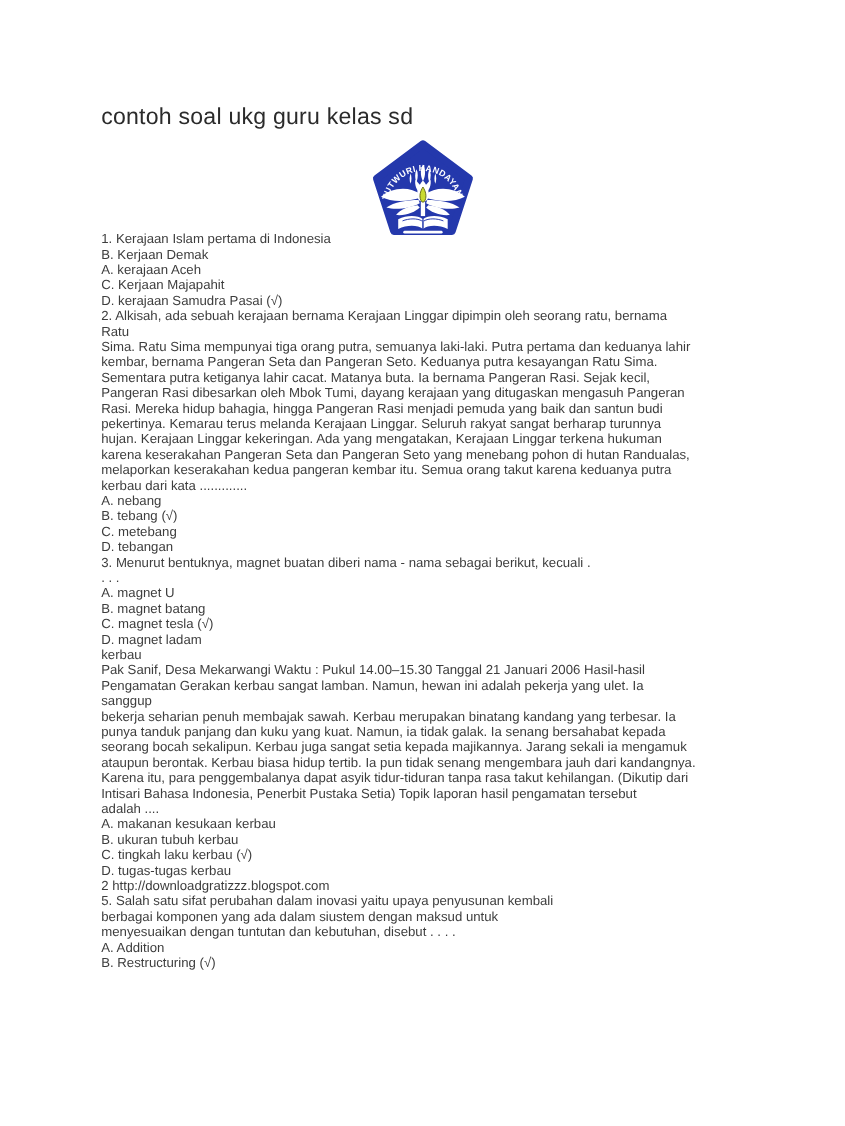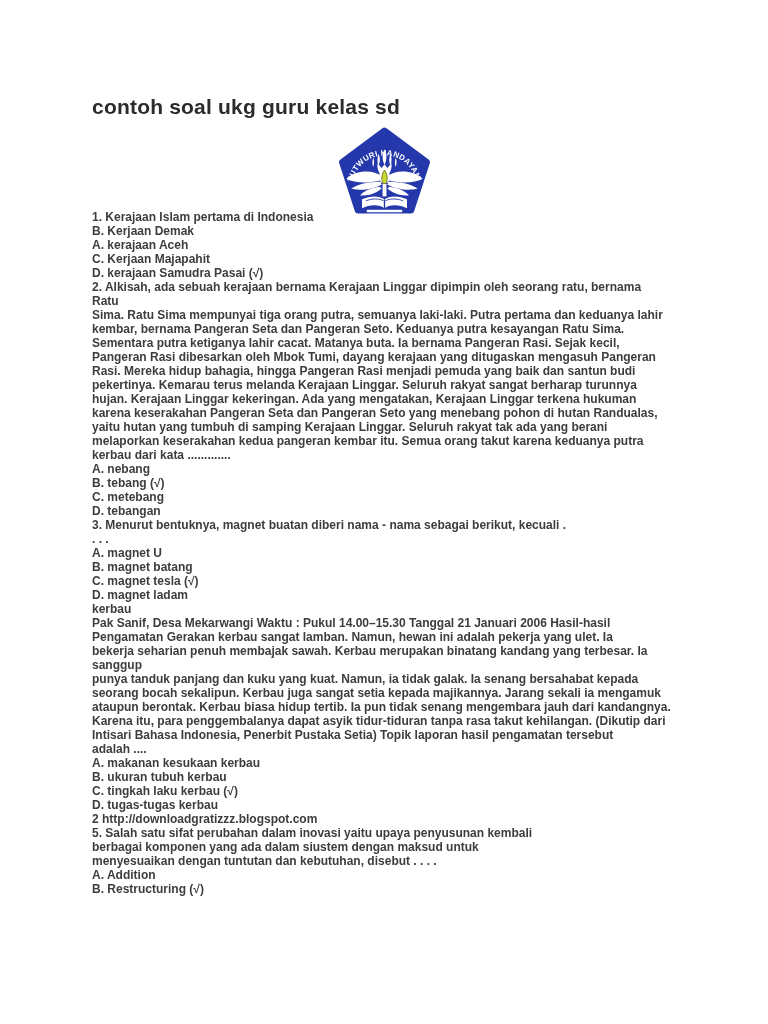--- a/index.html
+++ b/index.html
@@ -14,21 +14,21 @@
     width:768px;height:1024px;
     background:#ffffff;
     font-family:"Liberation Sans", sans-serif;
     position:relative;
     overflow:hidden;
   }
   .page{position:absolute;inset:0;background:#ffffff;}
   .title{
     position:absolute;left:92px;top:95px;
     margin:0;
-    font-size:21px;font-weight:700;
+    font-size:21px;font-weight:400;
     color:#2b2b2b;
     letter-spacing:0.2px;
     white-space:nowrap;
   }
   .logo{
     position:absolute;left:337px;top:127px;
     width:95px;height:88px;
   }
   .logo svg{width:100%;height:100%;display:block;}
   .lg-blue{fill:var(--logo-blue);stroke:var(--logo-blue);}
@@ -39,21 +39,21 @@
     fill:#ffffff;
     font-family:"Liberation Sans", sans-serif;
     font-size:8px;font-weight:bold;
     letter-spacing:0.35px;
   }
   .content{
     position:absolute;left:92px;top:210px;
     font-size:12px;line-height:14px;
     color:var(--text-color);
   }
-  .text-line{white-space:pre;font-weight:bold;}
+  .text-line{white-space:pre;}
 </style>
 </head>
 <body>
 
 <div class="page">
 
   <h1 class="title">contoh soal ukg guru kelas sd</h1>
 
   <div class="logo">
     <svg viewBox="0 0 96 90" xmlns="http://www.w3.org/2000/svg">
@@ -103,38 +103,37 @@
       <div class="text-line">2. Alkisah, ada sebuah kerajaan bernama Kerajaan Linggar dipimpin oleh seorang ratu, bernama</div>
       <div class="text-line">Ratu</div>
       <div class="text-line">Sima. Ratu Sima mempunyai tiga orang putra, semuanya laki-laki. Putra pertama dan keduanya lahir</div>
       <div class="text-line">kembar, bernama Pangeran Seta dan Pangeran Seto. Keduanya putra kesayangan Ratu Sima.</div>
       <div class="text-line">Sementara putra ketiganya lahir cacat. Matanya buta. Ia bernama Pangeran Rasi. Sejak kecil,</div>
       <div class="text-line">Pangeran Rasi dibesarkan oleh Mbok Tumi, dayang kerajaan yang ditugaskan mengasuh Pangeran</div>
       <div class="text-line">Rasi. Mereka hidup bahagia, hingga Pangeran Rasi menjadi pemuda yang baik dan santun budi</div>
       <div class="text-line">pekertinya. Kemarau terus melanda Kerajaan Linggar. Seluruh rakyat sangat berharap turunnya</div>
       <div class="text-line">hujan. Kerajaan Linggar kekeringan. Ada yang mengatakan, Kerajaan Linggar terkena hukuman</div>
       <div class="text-line">karena keserakahan Pangeran Seta dan Pangeran Seto yang menebang pohon di hutan Randualas,</div>
-      <div class="text-line">yaitu hutan yang tumbuh di samping Kerajaan Linggar. Seluruh rakyat tak ada yang berani</div>
       <div class="text-line">melaporkan keserakahan kedua pangeran kembar itu. Semua orang takut karena keduanya putra</div>
       <div class="text-line">kerbau dari kata .............</div>
       <div class="text-line">A. nebang</div>
       <div class="text-line">B. tebang (√)</div>
       <div class="text-line">C. metebang</div>
       <div class="text-line">D. tebangan</div>
       <div class="text-line">3. Menurut bentuknya, magnet buatan diberi nama - nama sebagai berikut, kecuali .</div>
       <div class="text-line">. . .</div>
       <div class="text-line">A. magnet U</div>
       <div class="text-line">B. magnet batang</div>
       <div class="text-line">C. magnet tesla (√)</div>
       <div class="text-line">D. magnet ladam</div>
       <div class="text-line">kerbau</div>
       <div class="text-line">Pak Sanif, Desa Mekarwangi Waktu : Pukul 14.00–15.30 Tanggal 21 Januari 2006 Hasil-hasil</div>
       <div class="text-line">Pengamatan Gerakan kerbau sangat lamban. Namun, hewan ini adalah pekerja yang ulet. Ia</div>
+      <div class="text-line">sanggup</div>
       <div class="text-line">bekerja seharian penuh membajak sawah. Kerbau merupakan binatang kandang yang terbesar. Ia</div>
-      <div class="text-line">sanggup</div>
       <div class="text-line">punya tanduk panjang dan kuku yang kuat. Namun, ia tidak galak. Ia senang bersahabat kepada</div>
       <div class="text-line">seorang bocah sekalipun. Kerbau juga sangat setia kepada majikannya. Jarang sekali ia mengamuk</div>
       <div class="text-line">ataupun berontak. Kerbau biasa hidup tertib. Ia pun tidak senang mengembara jauh dari kandangnya.</div>
       <div class="text-line">Karena itu, para penggembalanya dapat asyik tidur-tiduran tanpa rasa takut kehilangan. (Dikutip dari</div>
       <div class="text-line">Intisari Bahasa Indonesia, Penerbit Pustaka Setia) Topik laporan hasil pengamatan tersebut</div>
       <div class="text-line">adalah ....</div>
       <div class="text-line">A. makanan kesukaan kerbau</div>
       <div class="text-line">B. ukuran tubuh kerbau</div>
       <div class="text-line">C. tingkah laku kerbau (√)</div>
       <div class="text-line">D. tugas-tugas kerbau</div>

